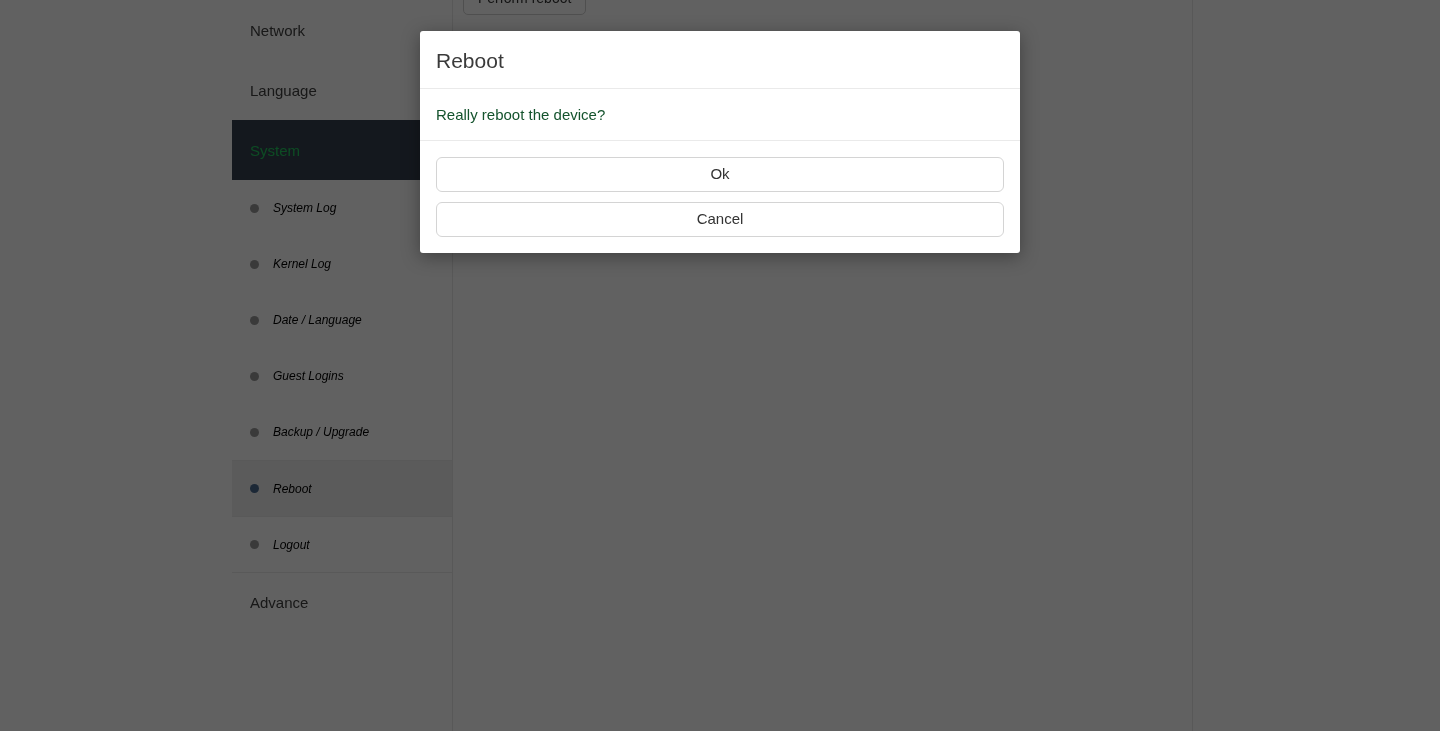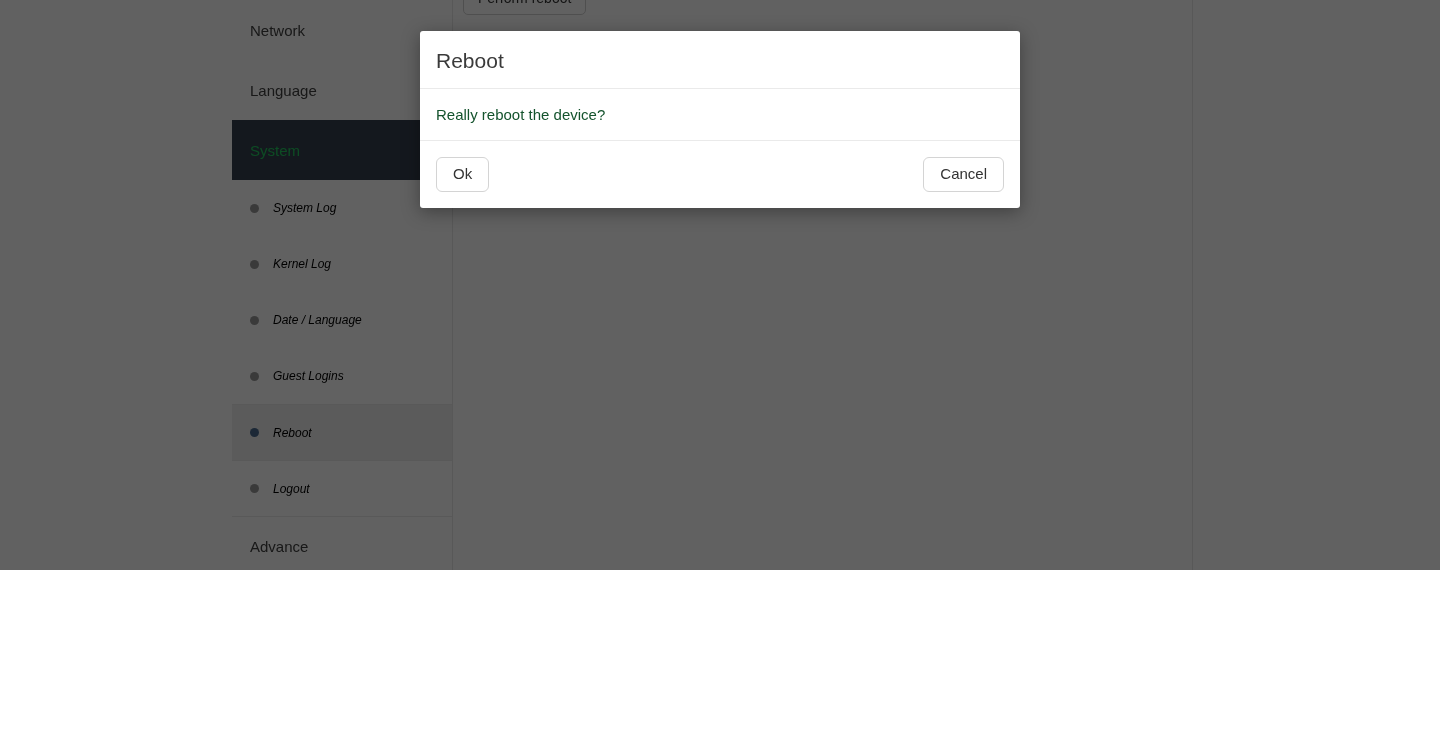--- a/index.html
+++ b/index.html
@@ -8,21 +8,21 @@
     width: 1440px;
     height: 731px;
     overflow: hidden;
     font-family: "Liberation Sans", sans-serif;
     background: #ffffff;
   }
 
   #app {
     position: relative;
     width: 1440px;
-    height: 570px;
+    height: 731px;
     overflow: hidden;
   }
 
   
   .page {
     position: absolute;
     inset: 0;
     background: #ffffff;
     display: flex;
     justify-content: center;
@@ -182,24 +182,25 @@
   .modal-body {
     padding: 17px 16px 17px 16px;
     border-bottom: 1px solid #eaeaea;
     font-size: 15px;
     color: #14532d;
   }
 
   .modal-footer {
     padding: 16px;
     display: flex;
-    justify-content: space-between;
+    justify-content: flex-start;
     gap: 10px;
     min-height: 55px;
     box-sizing: border-box;
+    flex-direction: column;
   }
 
   .modal-btn {
     font-family: "Liberation Sans", sans-serif;
     font-size: 15px;
     color: #333333;
     background: #ffffff;
     border: 1px solid #d4d4d4;
     border-radius: 6px;
     padding: 7px 16px;
@@ -235,20 +236,24 @@
           <span class="bullet"></span>
           <span class="nav-label">Kernel Log</span>
         </div>
         <div class="nav-item sub">
           <span class="bullet"></span>
           <span class="nav-label">Date / Language</span>
         </div>
         <div class="nav-item sub">
           <span class="bullet"></span>
           <span class="nav-label">Guest Logins</span>
+        </div>
+        <div class="nav-item sub">
+          <span class="bullet"></span>
+          <span class="nav-label">Backup / Upgrade</span>
         </div>
         <div class="nav-item sub active sep-top">
           <span class="bullet active-bullet"></span>
           <span class="nav-label">Reboot</span>
         </div>
         <div class="nav-item sub sep-top">
           <span class="bullet"></span>
           <span class="nav-label">Logout</span>
         </div>
         <div class="nav-item top-level sep-top">

